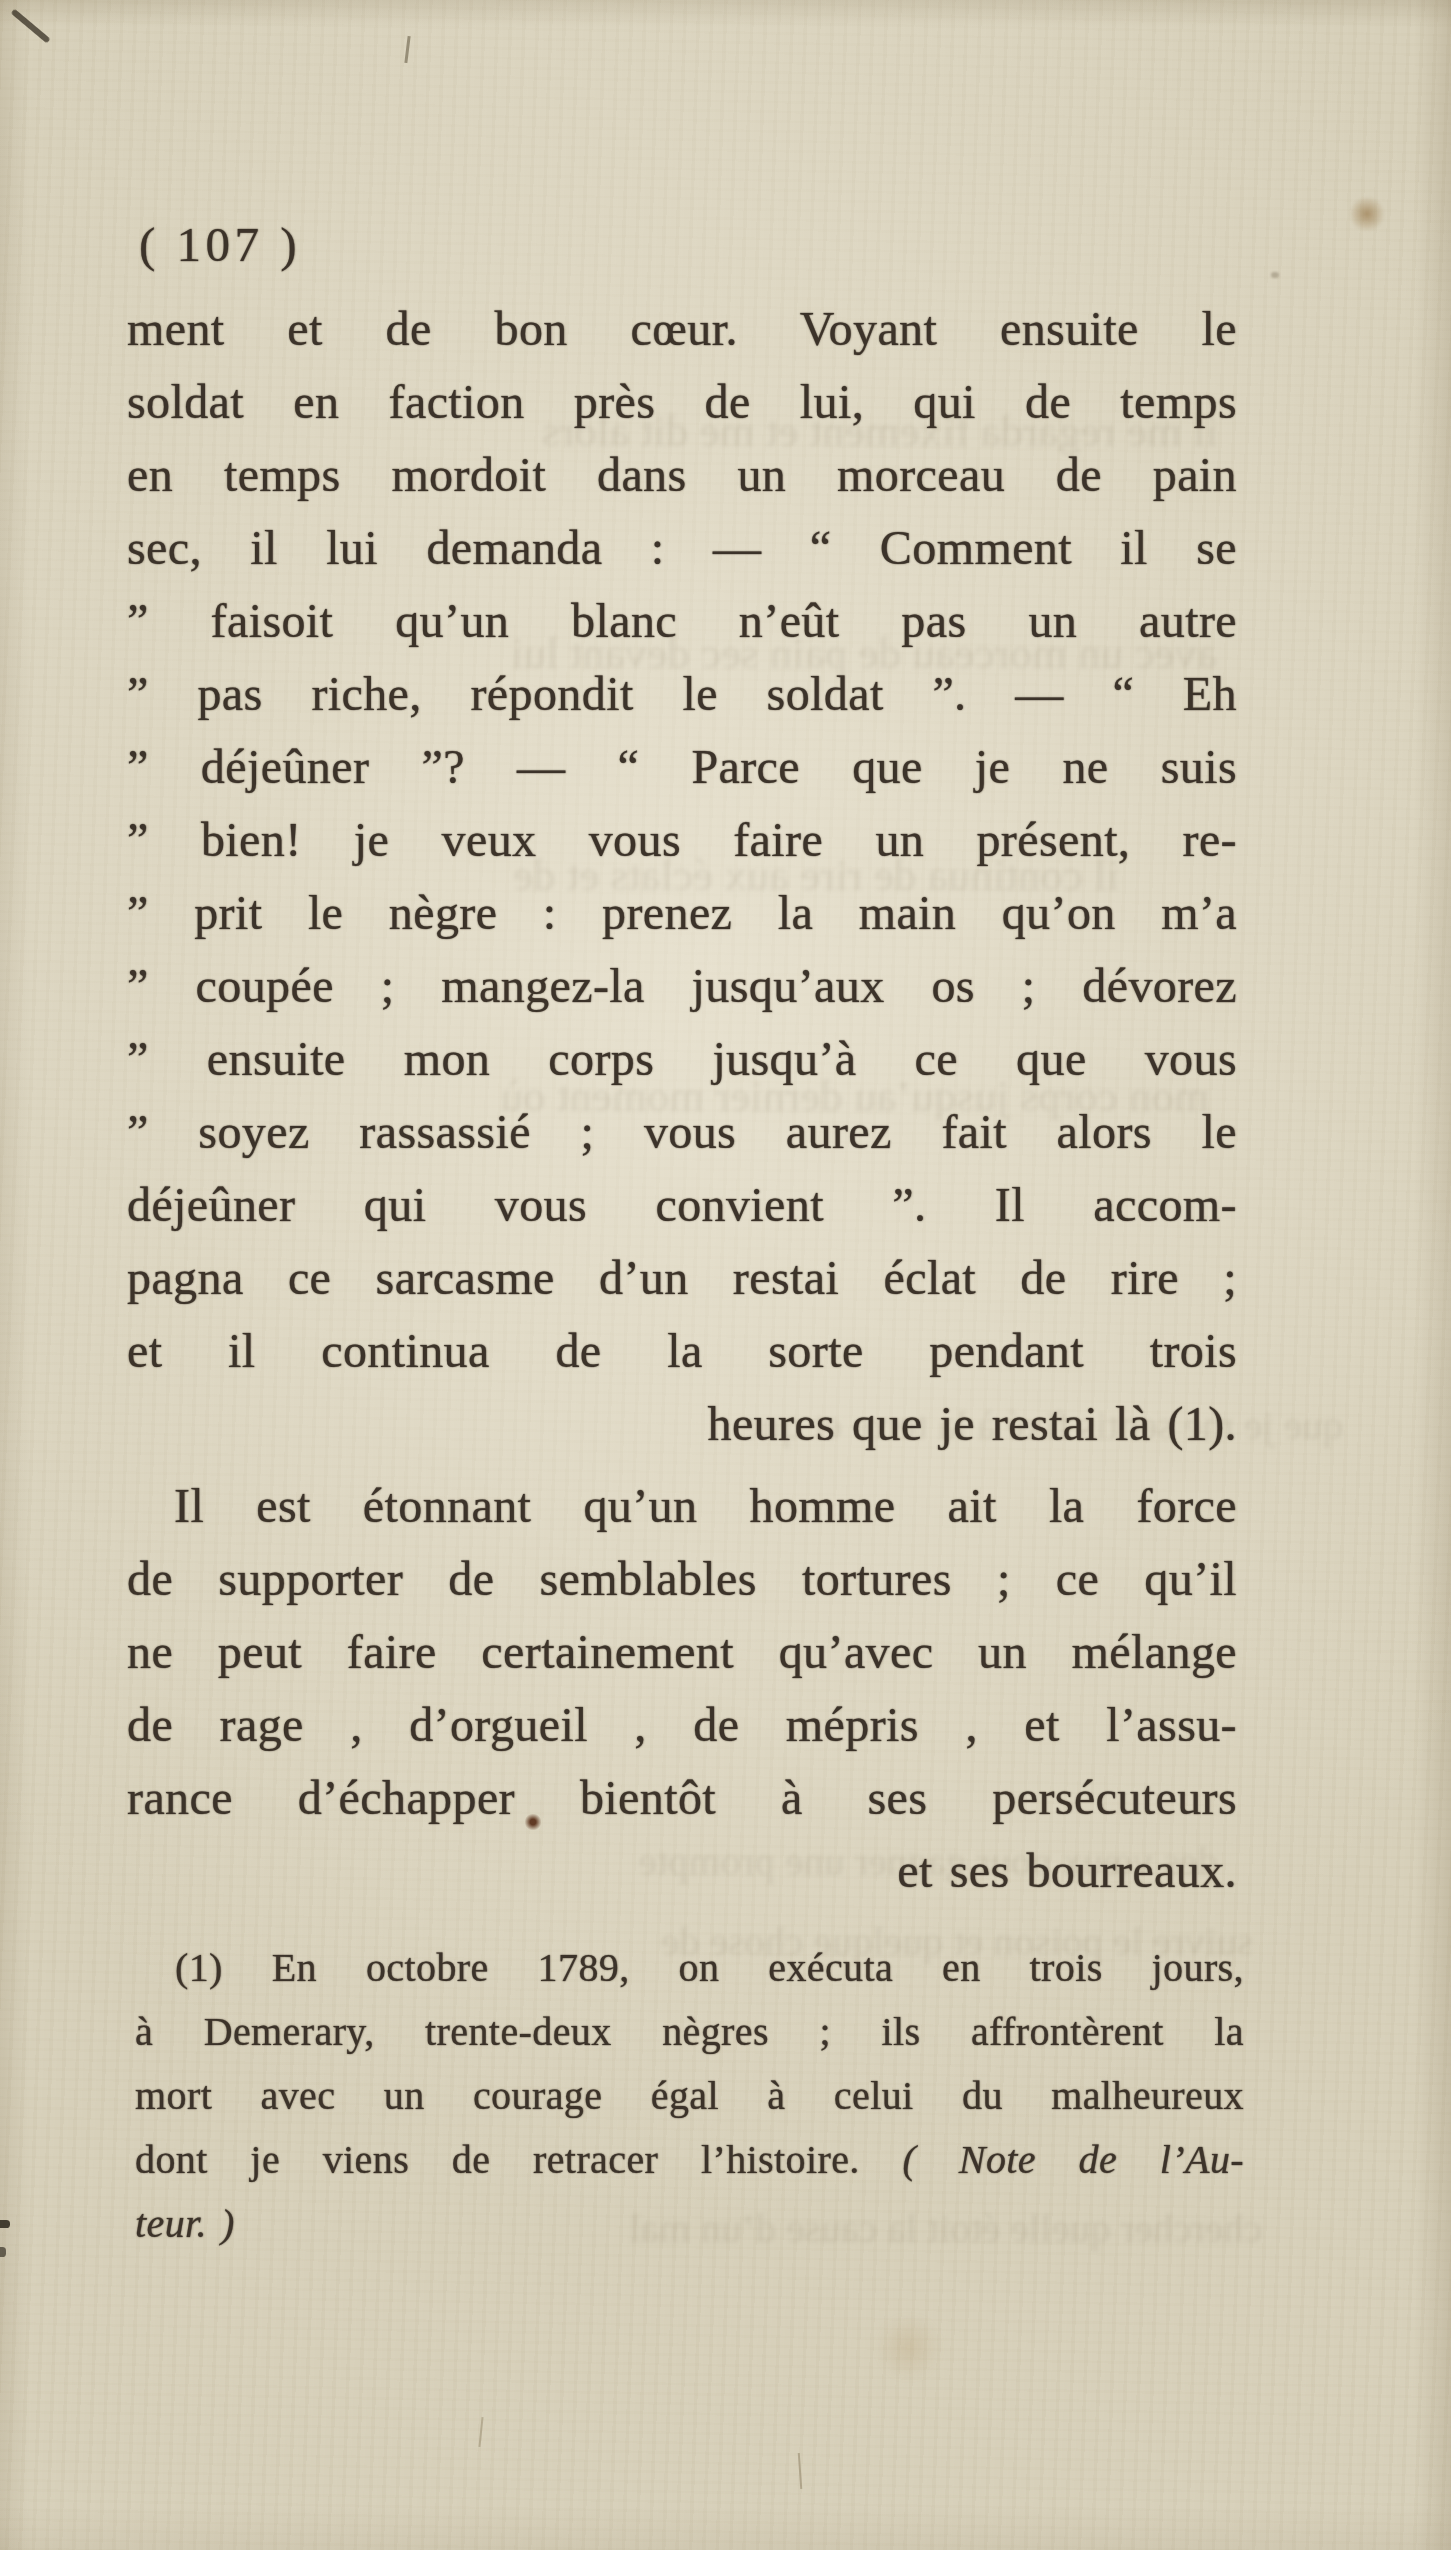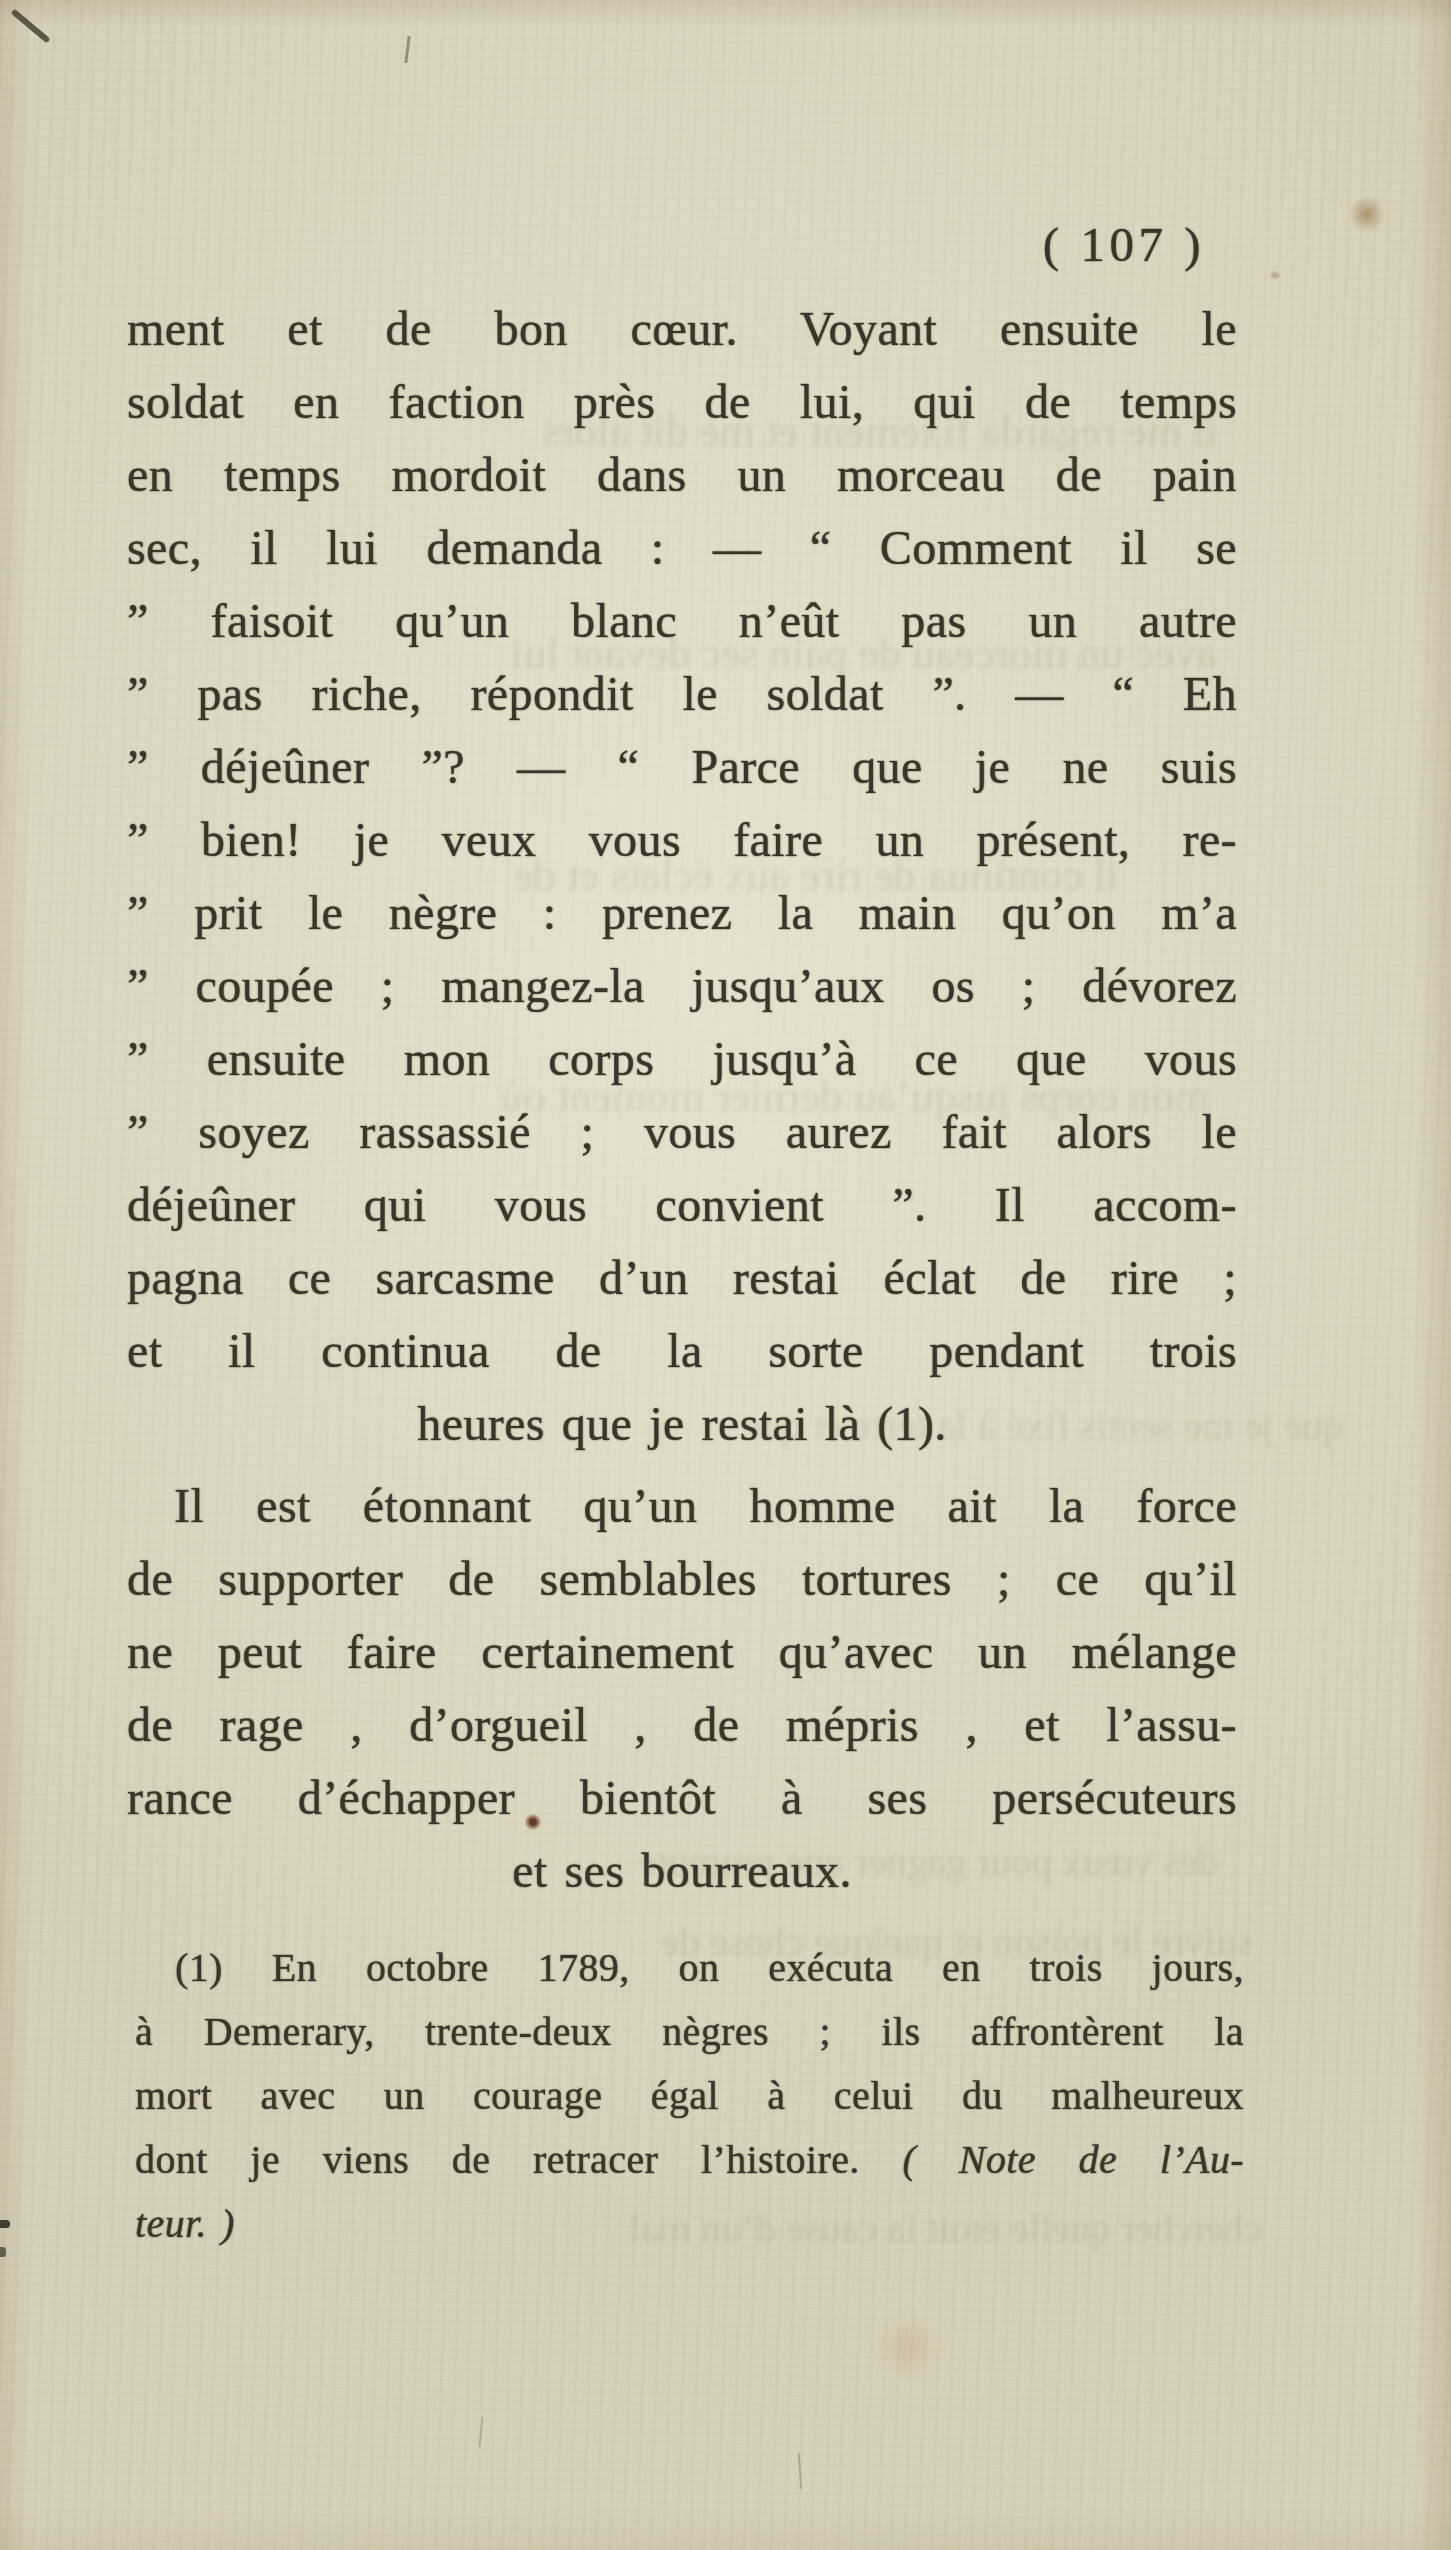--- a/index.html
+++ b/index.html
@@ -16,32 +16,32 @@
       repeating-linear-gradient(92deg, rgba(151,134,95,0.05) 0 3.6px, rgba(228,222,202,0.06) 3.6px 8px, rgba(0,0,0,0) 8px 13.4px),
       repeating-linear-gradient(1deg, rgba(170,155,115,0.04) 0 2.7px, rgba(0,0,0,0) 2.7px 9.8px);
     font-family:"Liberation Serif","DejaVu Serif",serif;
   }
   .ink{
     color:#3c332a;
     text-shadow:0.4px 0.4px 1.6px rgba(60,50,38,0.55), -0.4px 0 1.4px rgba(60,50,38,0.32);
     -webkit-text-stroke:0.4px rgba(60,50,38,0.34);
   }
   .pageno{
-    position:absolute;left:131px;top:208px;width:1074px;
-    font-size:49px;line-height:73px;text-align:right;letter-spacing:4.5px;
+    position:absolute;left:139px;top:208px;width:1074px;
+    font-size:49px;line-height:73px;text-align:left;letter-spacing:4.5px;
   }
   .bodytext{
     position:absolute;left:127px;top:292px;width:1110px;
     font-size:48px;letter-spacing:0.4px;word-spacing:4.5px;
   }
   .bl{
     height:73px;line-height:73px;overflow:hidden;text-align:justify;
   }
   .bl::after{content:"";display:inline-block;width:100%;height:0;}
-  .bl.last{text-align:center;}
+  .bl.last{text-align:right;}
   .bl.last::after{content:none;}
   .bl.p2start{margin-top:9px;text-indent:47px;}
   .footnote{
     position:absolute;left:127px;top:1936px;width:1117px;
     font-size:40px;letter-spacing:0.4px;word-spacing:3.6px;
   }
   .fl{height:64px;line-height:64px;overflow:hidden;text-align:justify;margin-left:8px;}
   .fl::after{content:"";display:inline-block;width:100%;height:0;}
   .fl.last{text-align:left;}
   .fl.last::after{content:none;}

